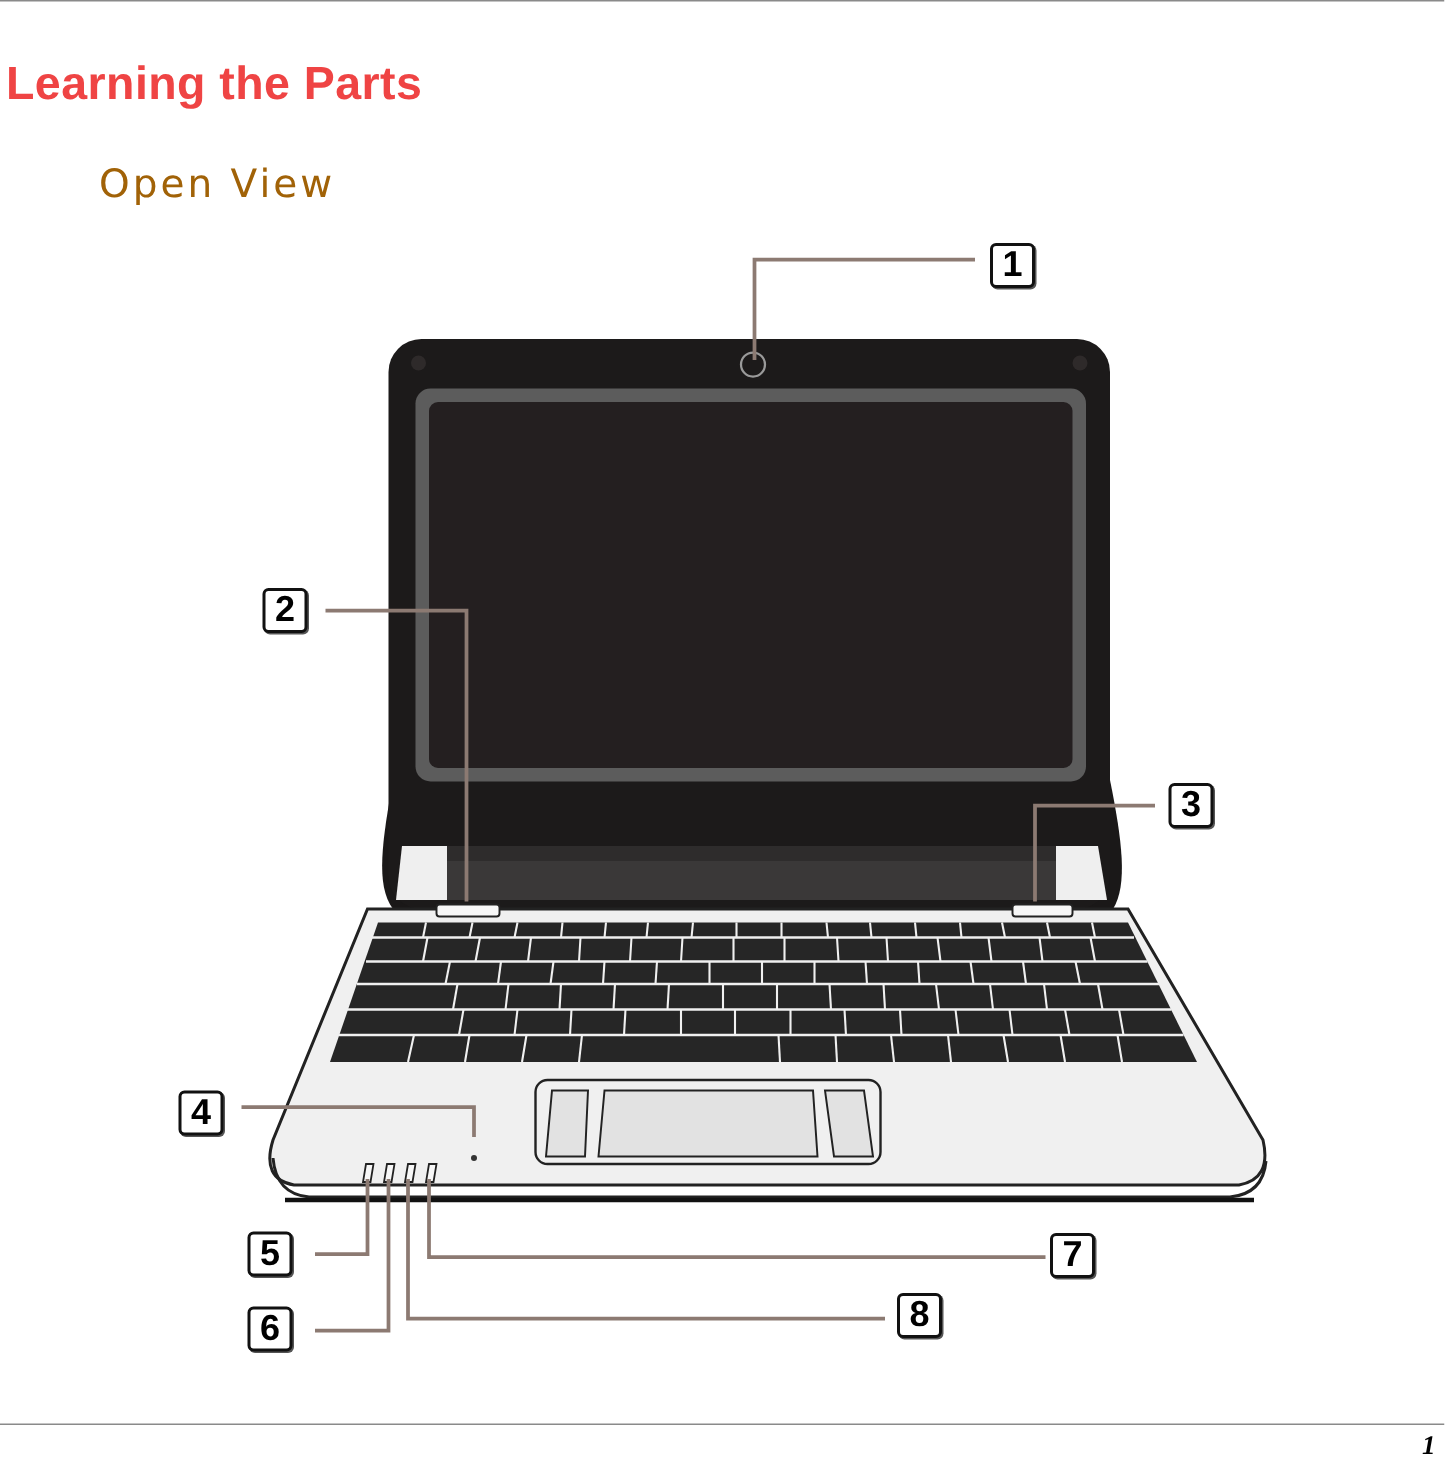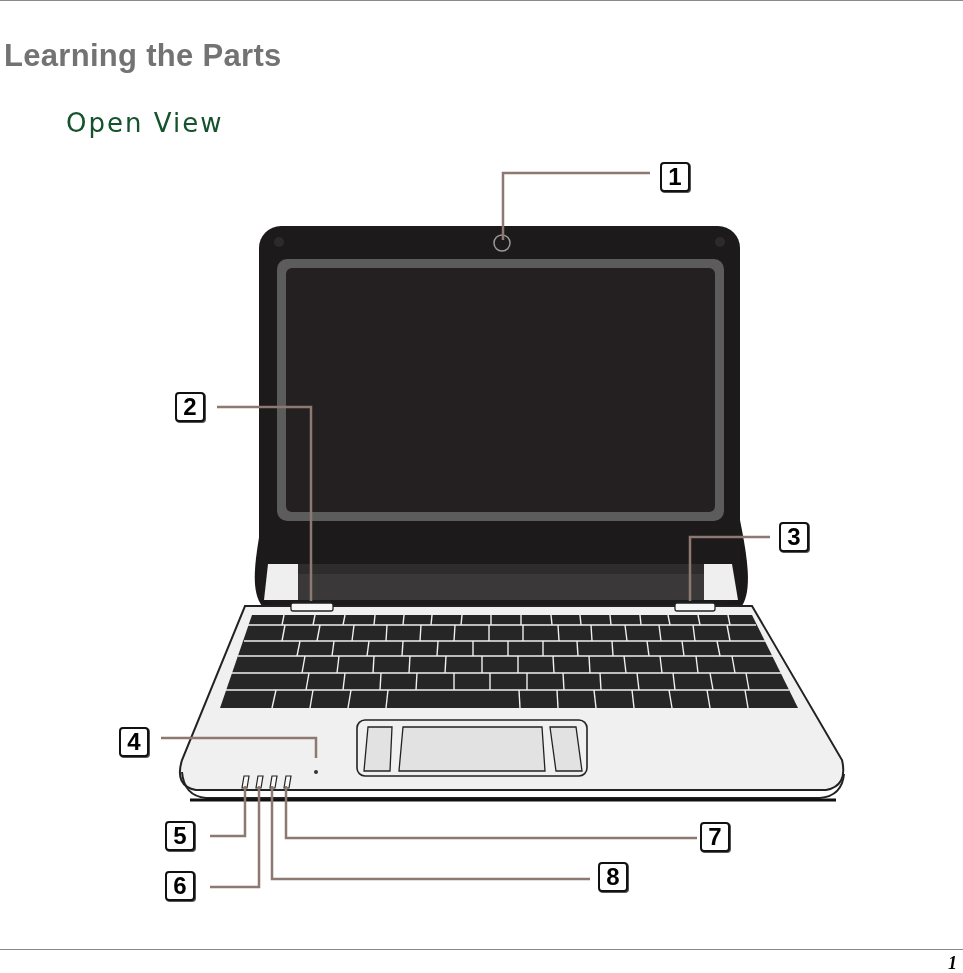--- a/index.html
+++ b/index.html
@@ -1,20 +1,20 @@
 <!DOCTYPE html>
 <html><head>
 <meta charset="utf-8">
 <style>
   html, body { margin: 0; padding: 0; background: #ffffff; }
   body { width: 963px; height: 973px; position: relative; overflow: hidden; font-family: "Liberation Sans", sans-serif; }
   .rule-top { position: absolute; left: 0; top: 0; width: 963px; height: 1px; background: #8a8a8a; }
   .rule-bottom { position: absolute; left: 0; top: 949px; width: 963px; height: 1px; background: #8a8a8a; }
-  .title { position: absolute; left: 4px; top: 38px; font-size: 31px; font-weight: bold; color: #737373; letter-spacing: 0.3px; font-family: "Liberation Sans", sans-serif; }
-  .subtitle { position: absolute; left: 66px; top: 108px; font-size: 26px; color: #14532d; letter-spacing: 2px; font-family: "DejaVu Sans", sans-serif; }
+  .title { position: absolute; left: 4px; top: 38px; font-size: 31px; font-weight: bold; color: #ef4444; letter-spacing: 0.3px; font-family: "Liberation Sans", sans-serif; }
+  .subtitle { position: absolute; left: 66px; top: 108px; font-size: 26px; color: #a16207; letter-spacing: 2px; font-family: "DejaVu Sans", sans-serif; }
   .page-num { position: absolute; right: 6px; top: 953px; font-size: 18px; font-weight: bold; font-style: italic; color: #000; font-family: "Liberation Serif", serif; }
   .diagram { position: absolute; left: 0; top: 0; width: 963px; height: 973px; }
   .callout { position: absolute; width: 30px; height: 30px; box-sizing: border-box; border: 2px solid #111; border-radius: 4px; background: #fff; display: flex; align-items: center; justify-content: center; font-family: "Liberation Sans", sans-serif; font-weight: bold; font-size: 24px; color: #000; box-shadow: 1px 1px 0 #555; }
 </style>
 </head>
 <body>
 
 <div class="rule-top"></div>
 <div class="title">Learning the Parts</div>
 <div class="subtitle">Open View</div>

